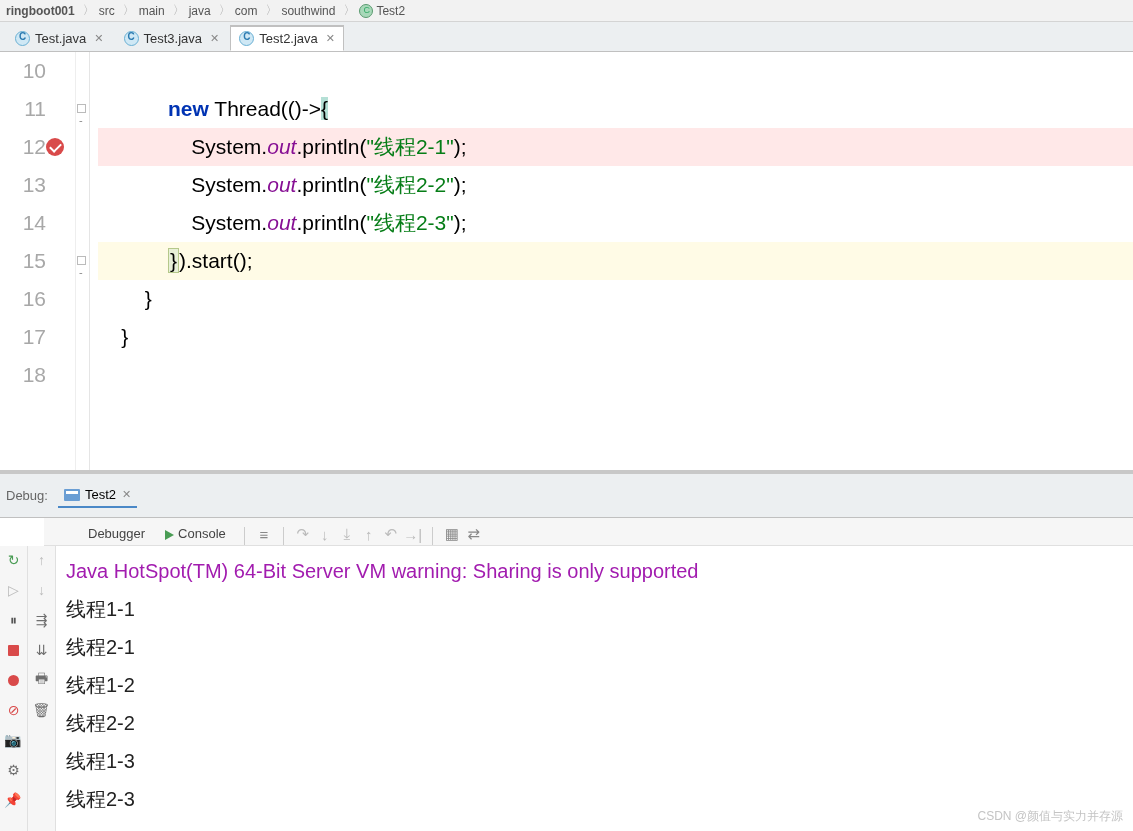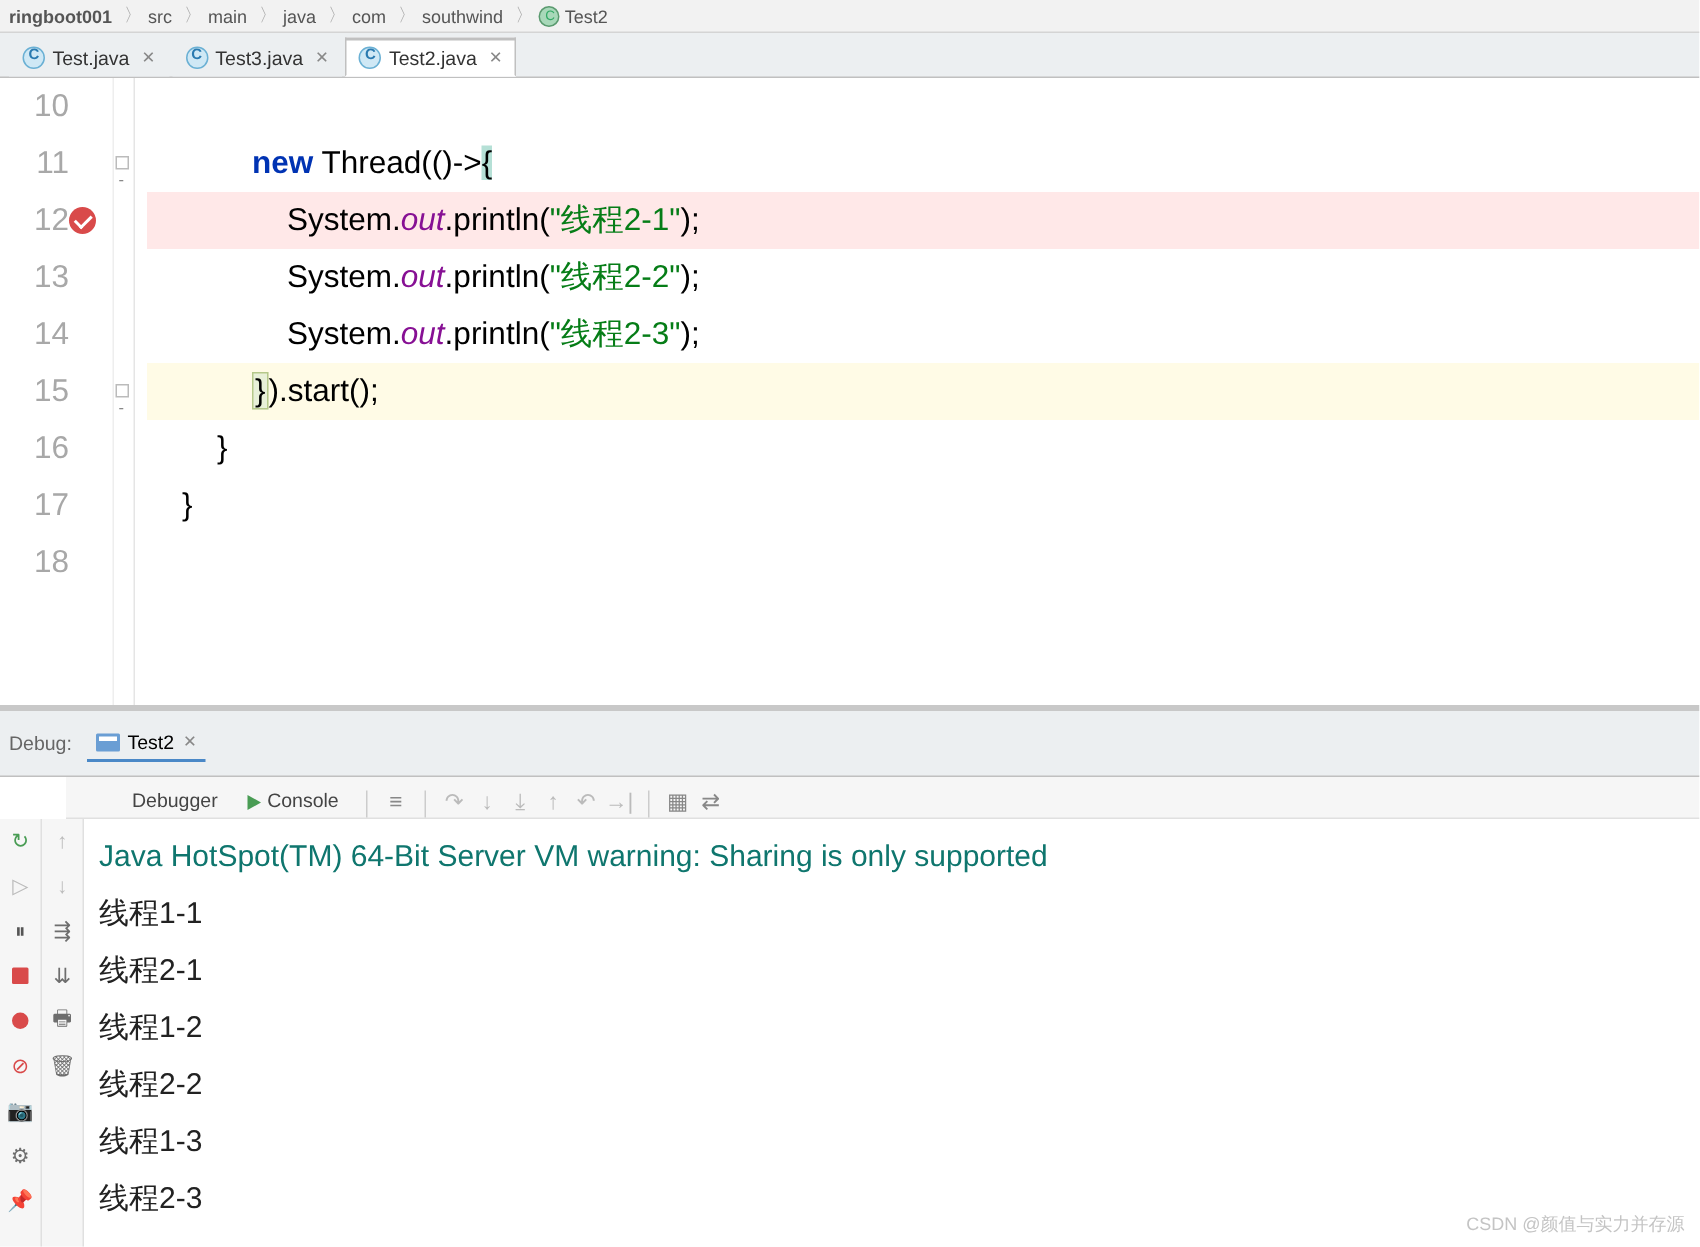--- a/index.html
+++ b/index.html
@@ -61,21 +61,21 @@
 .debug-body { display:flex; height:301px; }
 .left-icons { width:28px; background:#f6f6f6; border-right:1px solid #e0e0e0; display:flex; flex-direction:column; align-items:center; padding-top:4px; gap:10px; }
 .li-btn { width:20px; height:20px; display:flex; align-items:center; justify-content:center; color:#6e6e6e; cursor:pointer; font-size:14px; }
 .li-rerun{color:#499c54;}
 .li-stop{width:11px;height:11px;background:#d94a4a;border-radius:1px;}
 .li-bp{width:11px;height:11px;background:#d94a4a;border-radius:50%;}
 
 .left-icons2 { width:28px; background:#f6f6f6; border-right:1px solid #e0e0e0; display:flex; flex-direction:column; align-items:center; padding-top:4px; gap:10px; }
 
 .console-out { flex:1; padding:6px 10px; font-family:"JetBrains Mono","Consolas",monospace; font-size:20px; line-height:38px; overflow:hidden; }
-.console-out .err { color:#0f766e; white-space:nowrap; }
+.console-out .err { color:#a21caf; white-space:nowrap; }
 .console-out .ol { color:#222; }
 
 
 .watermark { position:absolute; right:10px; bottom:6px; font-size:12px; color:#c4c4c4; }
 </style>
 </head>
 <body>
 
 <div class="breadcrumb">
   <span class="crumb" style="font-weight:bold">ringboot001</span>

